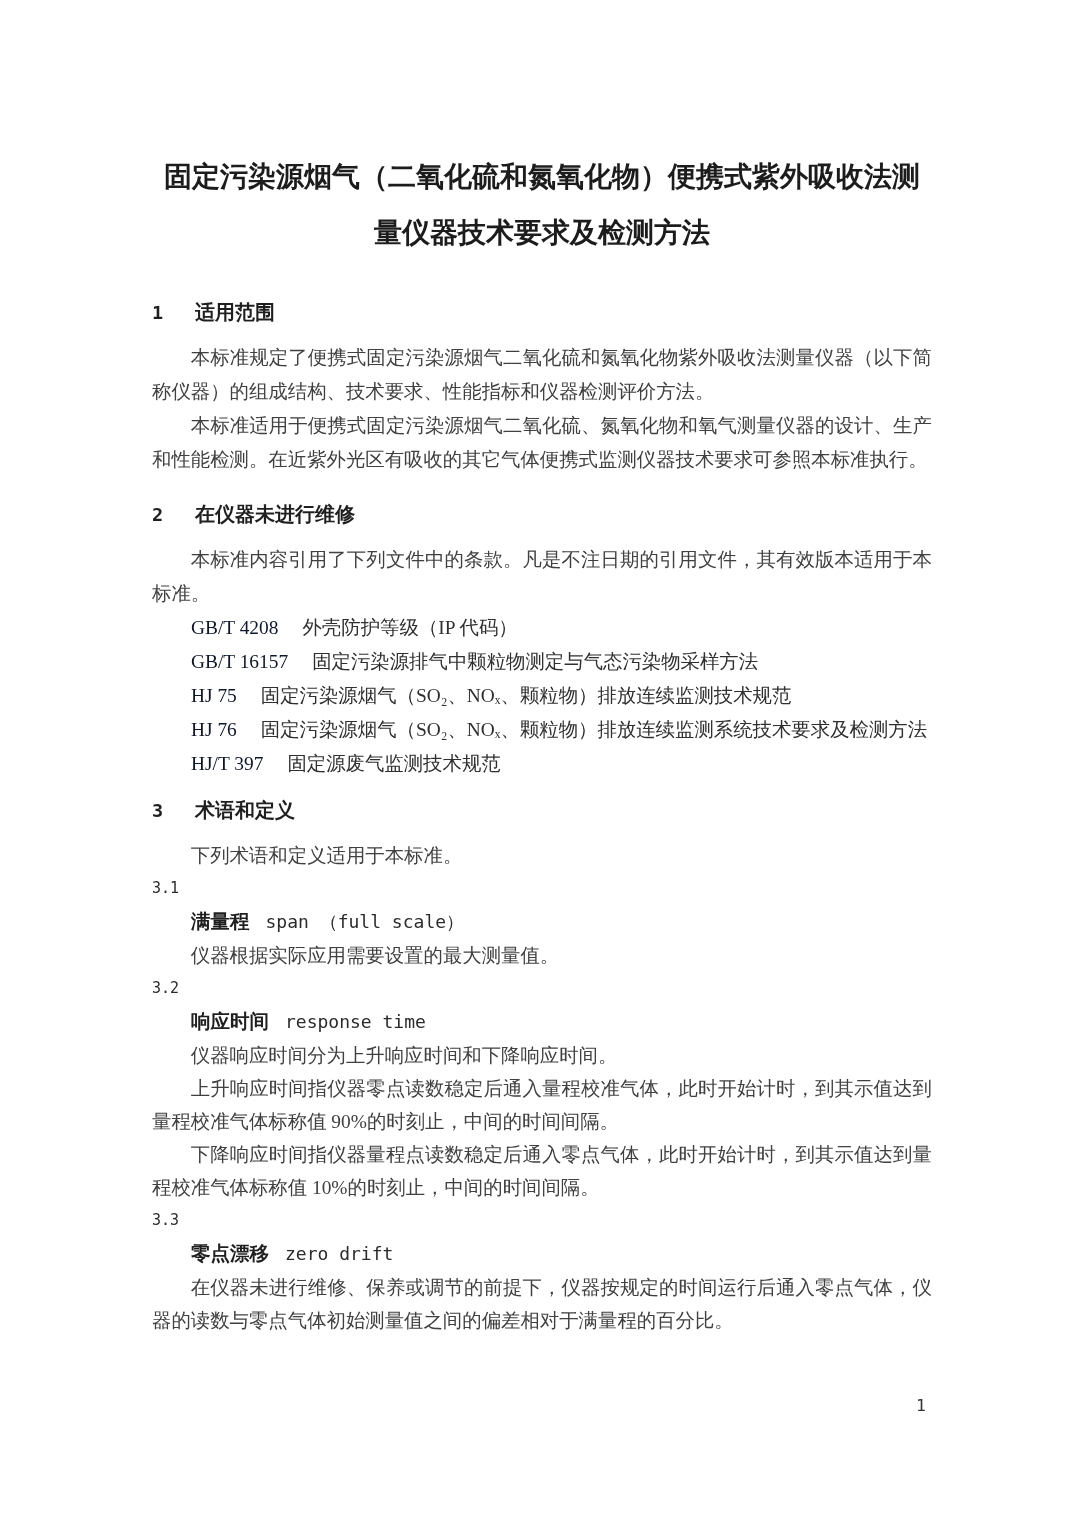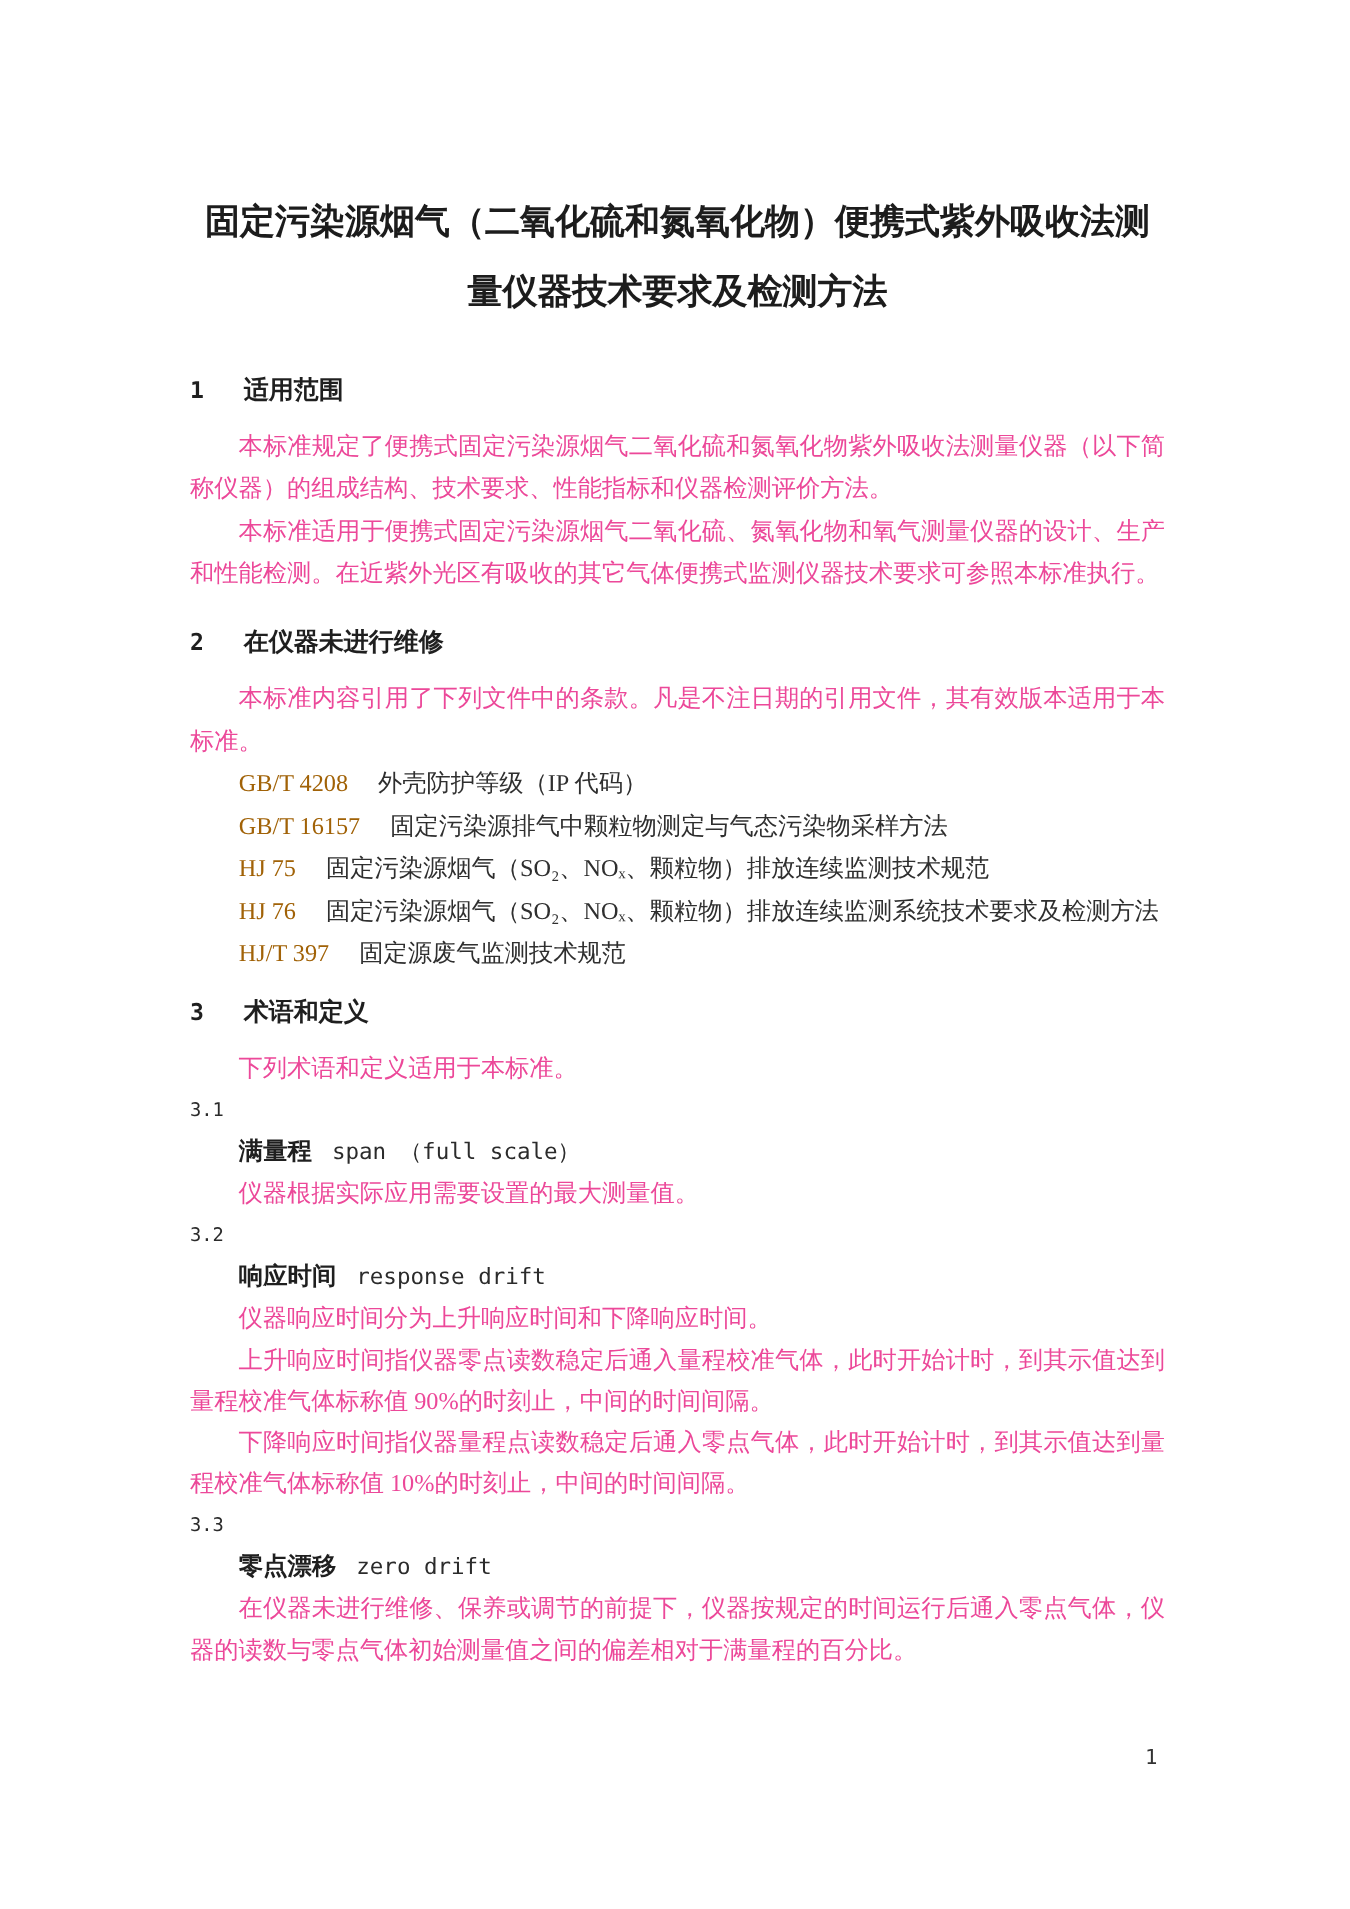--- a/index.html
+++ b/index.html
@@ -25,25 +25,25 @@
     font-family:"DejaVu Sans Mono","Liberation Mono",monospace;
     font-size:18.5px; font-weight:700; color:#1f1f1f;
   }
   .sec-title {
     font-family:"Liberation Sans","DejaVu Sans",sans-serif;
     font-weight:700; font-size:20px; color:#1f1f1f;
   }
 
   .body-para {
     margin:0; font-size:19.4px; line-height:34px;
-    text-indent:2em; text-align:justify; color:#ec4899;
+    text-indent:2em; text-align:justify; color:#404040;
   }
 
   .ref-row { padding-left:39px; font-size:19.4px; line-height:34px; white-space:nowrap; }
-  .ref-code { color:#a16207; }
+  .ref-code { color:#0f172a; }
   .ref-title { margin-left:24px; }
 
   .sec3 .body-para, .sec3 .term-id, .sec3 .term-line { line-height:33px; }
   .term-id {
     font-family:"DejaVu Sans Mono","Liberation Mono",monospace;
     font-size:15px; color:#2b2b2b;
   }
   .term-line { padding-left:39px; }
   .term-zh {
     font-family:Liberation Sans, sans-serif;
@@ -109,21 +109,21 @@
       <p class="body-para">下列术语和定义适用于本标准。</p>
 
       <div class="term-id">3.1</div>
       <div class="term-line">
         <span class="term-zh">满量程</span><span class="term-en">span （full scale）</span>
       </div>
       <p class="body-para">仪器根据实际应用需要设置的最大测量值。</p>
 
       <div class="term-id">3.2</div>
       <div class="term-line">
-        <span class="term-zh">响应时间</span><span class="term-en">response drift</span>
+        <span class="term-zh">响应时间</span><span class="term-en">response time</span>
       </div>
       <p class="body-para">仪器响应时间分为上升响应时间和下降响应时间。</p>
       <p class="body-para">上升响应时间指仪器零点读数稳定后通入量程校准气体，此时开始计时，到其示值达到量程校准气体标称值 90%的时刻止，中间的时间间隔。</p>
       <p class="body-para">下降响应时间指仪器量程点读数稳定后通入零点气体，此时开始计时，到其示值达到量程校准气体标称值 10%的时刻止，中间的时间间隔。</p>
 
       <div class="term-id">3.3</div>
       <div class="term-line">
         <span class="term-zh">零点漂移</span><span class="term-en">zero drift</span>
       </div>
       <p class="body-para">在仪器未进行维修、保养或调节的前提下，仪器按规定的时间运行后通入零点气体，仪器的读数与零点气体初始测量值之间的偏差相对于满量程的百分比。</p>

